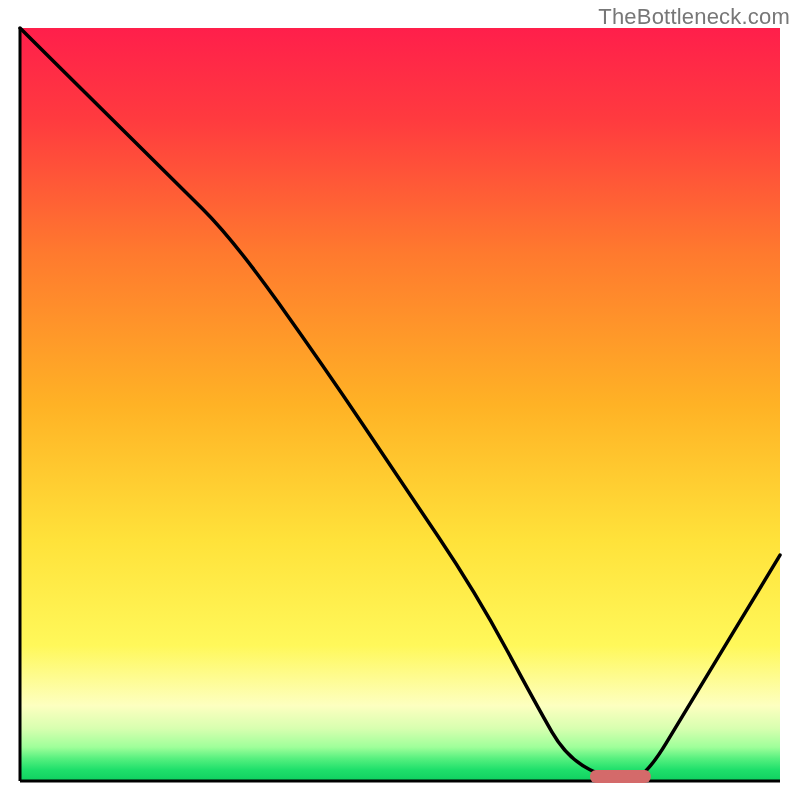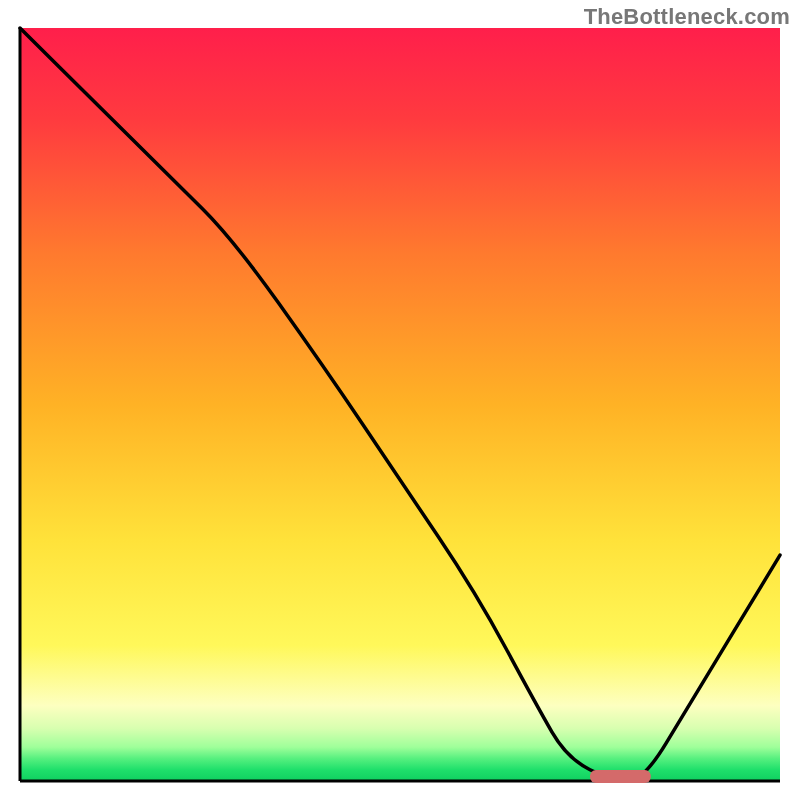--- a/index.html
+++ b/index.html
@@ -14,21 +14,21 @@
     position: relative;
     width: 800px;
     height: 800px;
   }
   .watermark {
     position: absolute;
     top: 4px;
     right: 10px;
     color: #777;
     font-size: 22px;
-    font-weight: 700;
+    font-weight: 400;
     letter-spacing: 0.2px;
   }
   svg.plot {
     position: absolute;
     left: 0;
     top: 0;
   }
 </style>
 </head>
 <body>

